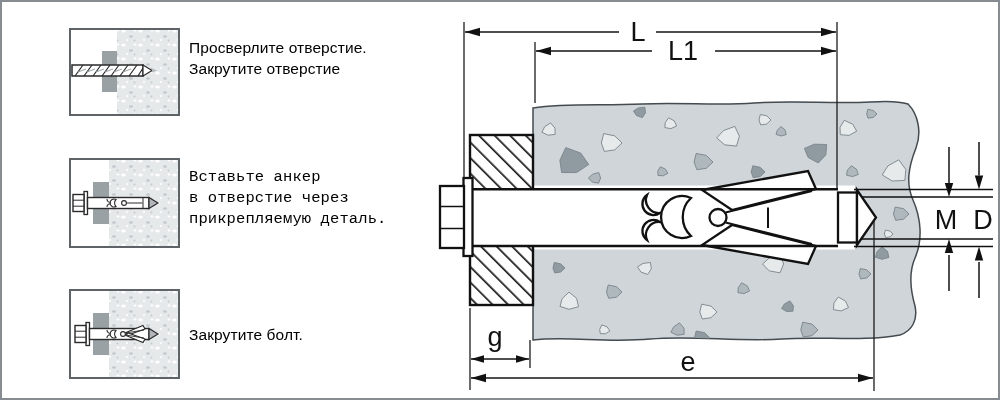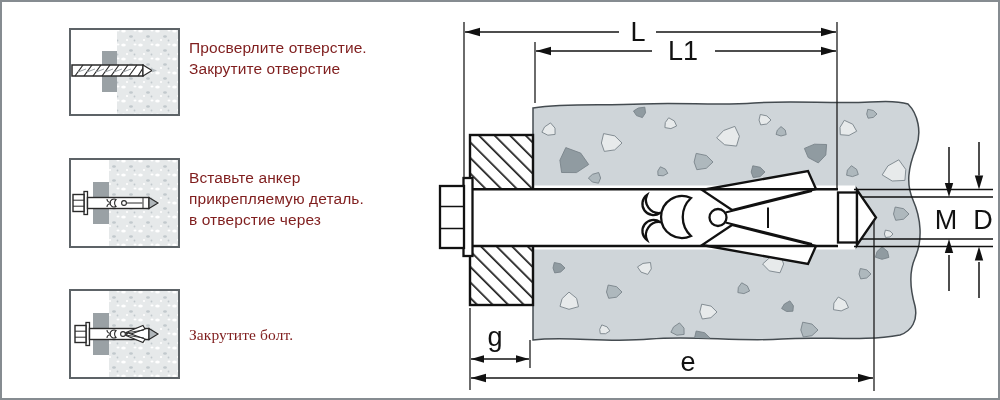--- a/index.html
+++ b/index.html
@@ -7,25 +7,25 @@
     position:relative;width:1000px;height:400px;box-sizing:border-box;
     background:#fff;border:2px solid #868c91;overflow:hidden;
     font-family:"Liberation Sans","DejaVu Sans",sans-serif;
   }
   .step-figure{position:absolute;left:67px;width:111px;height:90px;}
   #fig1{top:26px;height:88px;}
   #fig2{top:156px;}
   #fig3{top:287px;}
   .step-text{
     position:absolute;left:187px;width:260px;
-    font-size:15.5px;line-height:21px;color:#7f1d1d;letter-spacing:.1px;
+    font-size:15.5px;line-height:21px;color:#000000;letter-spacing:.1px;
   }
   #txt1{top:35px;}
-  #txt2{top:165px;}
-  #txt3{top:322px;font-family:Liberation Serif, serif;}
+  #txt2{top:165px;font-family:Liberation Mono, monospace;}
+  #txt3{top:322px;}
   svg{display:block;}
   .main-drawing{position:absolute;left:0;top:0;}
   .dim{stroke:#151515;stroke-width:1.5;fill:none;}
   .ext{stroke:#1c1c1c;stroke-width:1.3;fill:none;}
   .dimlabel{font-family:"Liberation Sans","DejaVu Sans",sans-serif;font-size:27px;fill:#111;text-anchor:middle;}
   .outline{stroke:#111;stroke-width:2.3;fill:#fff;}
   .thin{stroke:#111;stroke-width:1.4;fill:none;}
 </style>
 </head>
 <body>
@@ -80,22 +80,22 @@
       <rect x="18.5" y="39.5" width="61.5" height="11" fill="#fff" stroke="#2a2a2a" stroke-width="1.4"></rect>
       <path d="M38,41 a3,3 0 0 0 4,3 M38,49 a3,3 0 0 1 4,-3 M47,41.5 a4,4 0 1 0 0,7 a5,5 0 0 1 0,-7 Z" stroke="#2a2a2a" stroke-width="1.1" fill="#fff"></path>
       <circle cx="55" cy="45" r="2.4" fill="#fff" stroke="#2a2a2a" stroke-width="1.1"></circle>
       <path d="M57.4,45 h16" stroke="#2a2a2a" stroke-width="1" fill="none"></path>
       <path d="M74,39.5 v11" stroke="#2a2a2a" stroke-width="1" fill="none"></path>
       <polygon points="80,39.5 89,45 80,50.5" fill="#b0b6ba" stroke="#2a2a2a" stroke-width="1.2"></polygon>
     </g>
   </svg>
   <div id="txt2" class="step-text">
     <div>Вставьте анкер</div>
+    <div>в отверстие через</div>
     <div>прикрепляемую деталь.</div>
-    <div>в отверстие через</div>
   </div>
 
   <svg id="fig3" class="step-figure" viewBox="0 0 111 90">
     <rect x="1" y="1" width="109" height="88" fill="#fff" stroke="#5d6367" stroke-width="2"></rect>
     <rect x="40" y="2" width="69" height="86" fill="url(#speck)"></rect>
     <rect x="24" y="24" width="16" height="42" fill="#9aa1a5"></rect>
     <g>
       <rect x="17" y="33.5" width="3.5" height="23" fill="#fff" stroke="#2a2a2a" stroke-width="1.3"></rect>
       <rect x="6" y="36.5" width="11" height="17" fill="#fff" stroke="#2a2a2a" stroke-width="1.4"></rect>
       <path d="M6,42.2 h11 M6,48.2 h11" stroke="#2a2a2a" stroke-width="1" fill="none"></path>

